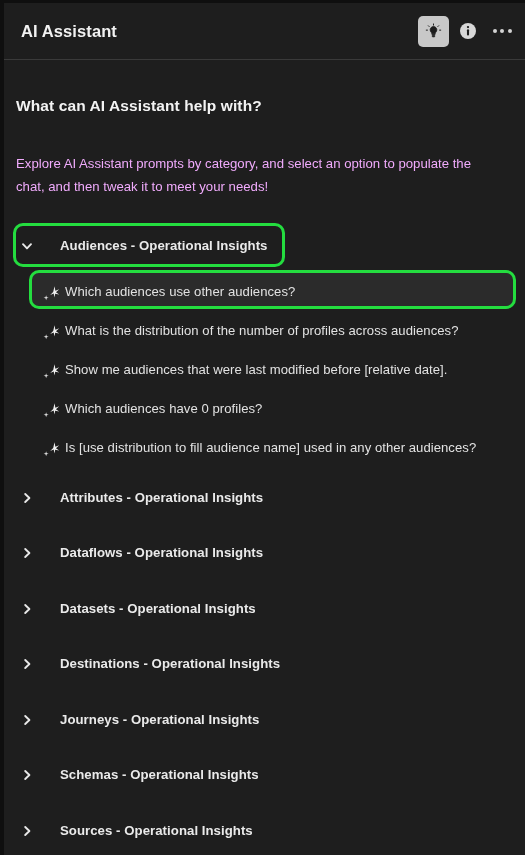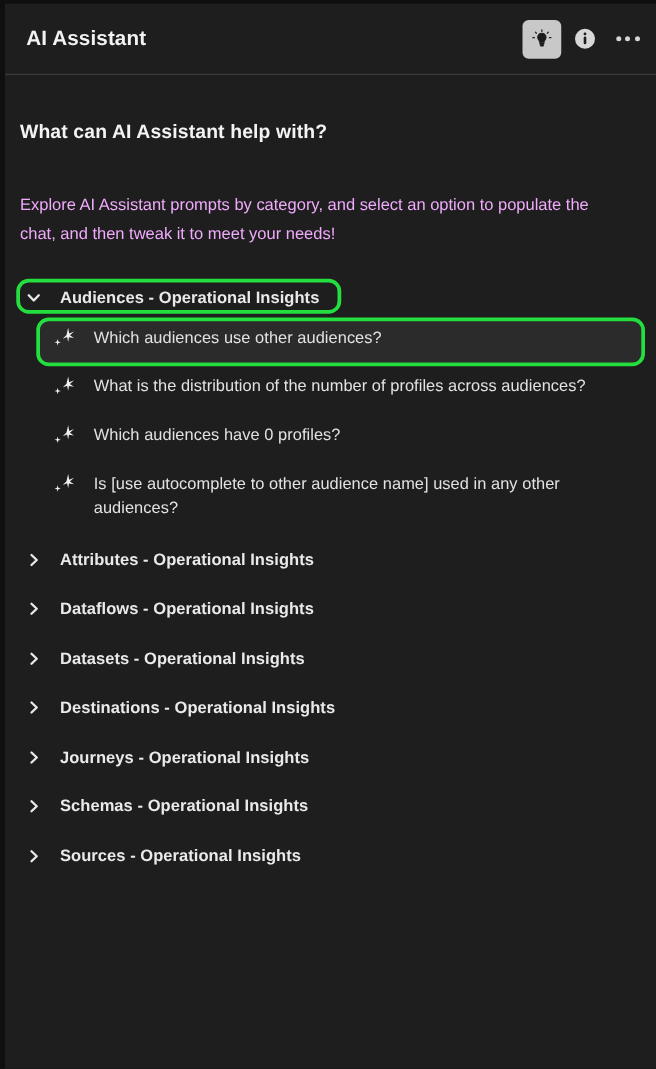--- a/index.html
+++ b/index.html
@@ -108,22 +108,22 @@
   
   .cat-list { margin-top: 28px; }
 
   .cat {
     position: relative;
   }
 
   .cat-head {
     display: flex;
     align-items: center;
-    gap: 16px;
-    height: 22px;
+    gap: 28px;
+    height: 38px;
     padding: 0 14px 0 5px;
     border-radius: 5px;
     cursor: pointer;
     width: fit-content;
   }
 
   .cat.expanded .cat-head {
     outline: 3px solid #24dd3f;
     outline-offset: 0px;
     border-radius: 7px;
@@ -147,22 +147,22 @@
 
   
   .prompts {
     margin-top: 9px;
     margin-bottom: 16px;
     padding-left: 16px;
   }
 
   .prompt {
     display: flex;
-    align-items: flex-start;
-    gap: 15px;
+    align-items: flex-end;
+    gap: 5px;
     min-height: 33px;
     padding: 4px 12px 4px 11px;
     border-radius: 6px;
     cursor: pointer;
     margin-bottom: 6px;
   }
 
   .prompt.highlight {
     background: #2b2b2b;
     outline: 3px solid #24dd3f;
@@ -265,30 +265,39 @@
               </span>
               <span class="prompt-label">What is the distribution of the number of profiles across audiences?</span>
             </div>
             <div class="prompt">
               <span class="sparkle">
                 <svg width="17" height="17" viewBox="0 0 18 18">
                   <path d="M12.2 1.3 L13.1 6.1 L17.2 4.4 L13.7 7.6 L17.1 10.0 L12.9 9.3 L12.2 13.3 L11.3 9.0 L7.6 10.6 L10.8 7.4 Z" fill="#f0f0f0"></path>
                   <path d="M3.3 10.8 L3.9 12.9 L6.0 13.5 L3.9 14.1 L3.3 16.2 L2.7 14.1 L0.6 13.5 L2.7 12.9 Z" fill="#f0f0f0"></path>
                 </svg>
               </span>
+              <span class="prompt-label">Show me audiences that were last modified before [relative date].</span>
+            </div>
+            <div class="prompt">
+              <span class="sparkle">
+                <svg width="17" height="17" viewBox="0 0 18 18">
+                  <path d="M12.2 1.3 L13.1 6.1 L17.2 4.4 L13.7 7.6 L17.1 10.0 L12.9 9.3 L12.2 13.3 L11.3 9.0 L7.6 10.6 L10.8 7.4 Z" fill="#f0f0f0"></path>
+                  <path d="M3.3 10.8 L3.9 12.9 L6.0 13.5 L3.9 14.1 L3.3 16.2 L2.7 14.1 L0.6 13.5 L2.7 12.9 Z" fill="#f0f0f0"></path>
+                </svg>
+              </span>
               <span class="prompt-label">Which audiences have 0 profiles?</span>
             </div>
             <div class="prompt">
               <span class="sparkle">
                 <svg width="17" height="17" viewBox="0 0 18 18">
                   <path d="M12.2 1.3 L13.1 6.1 L17.2 4.4 L13.7 7.6 L17.1 10.0 L12.9 9.3 L12.2 13.3 L11.3 9.0 L7.6 10.6 L10.8 7.4 Z" fill="#f0f0f0"></path>
                   <path d="M3.3 10.8 L3.9 12.9 L6.0 13.5 L3.9 14.1 L3.3 16.2 L2.7 14.1 L0.6 13.5 L2.7 12.9 Z" fill="#f0f0f0"></path>
                 </svg>
               </span>
-              <span class="prompt-label">Is [use autocomplete to other audience name] used in any other audiences?</span>
+              <span class="prompt-label">Is [use distribution to fill audience name] used in any other audiences?</span>
             </div>
           </div>
         </div>
         <div class="cat collapsed">
           <div class="cat-head">
             <span class="chev">
               <svg width="12" height="12" viewBox="0 0 12 12" fill="none">
                 <path d="M4.2 2 L8.4 6 L4.2 10" stroke="#e8e8e8" stroke-width="1.9" stroke-linecap="round" stroke-linejoin="round"></path>
               </svg>
             </span>

